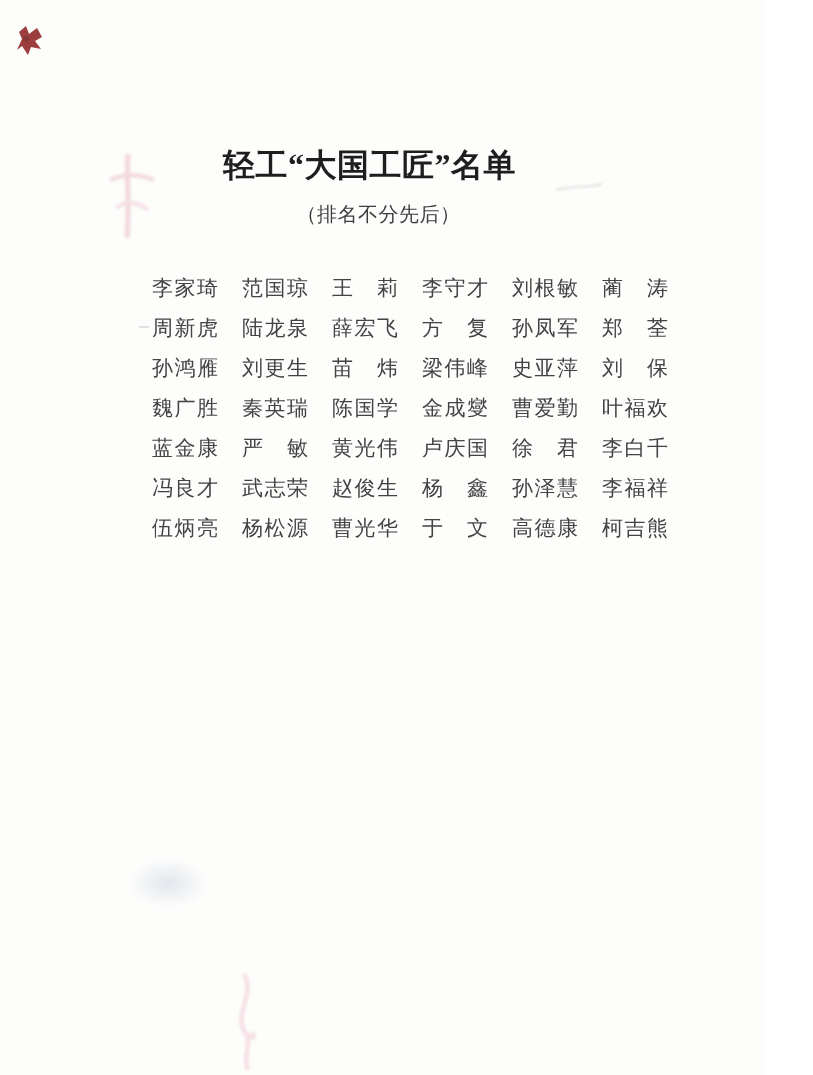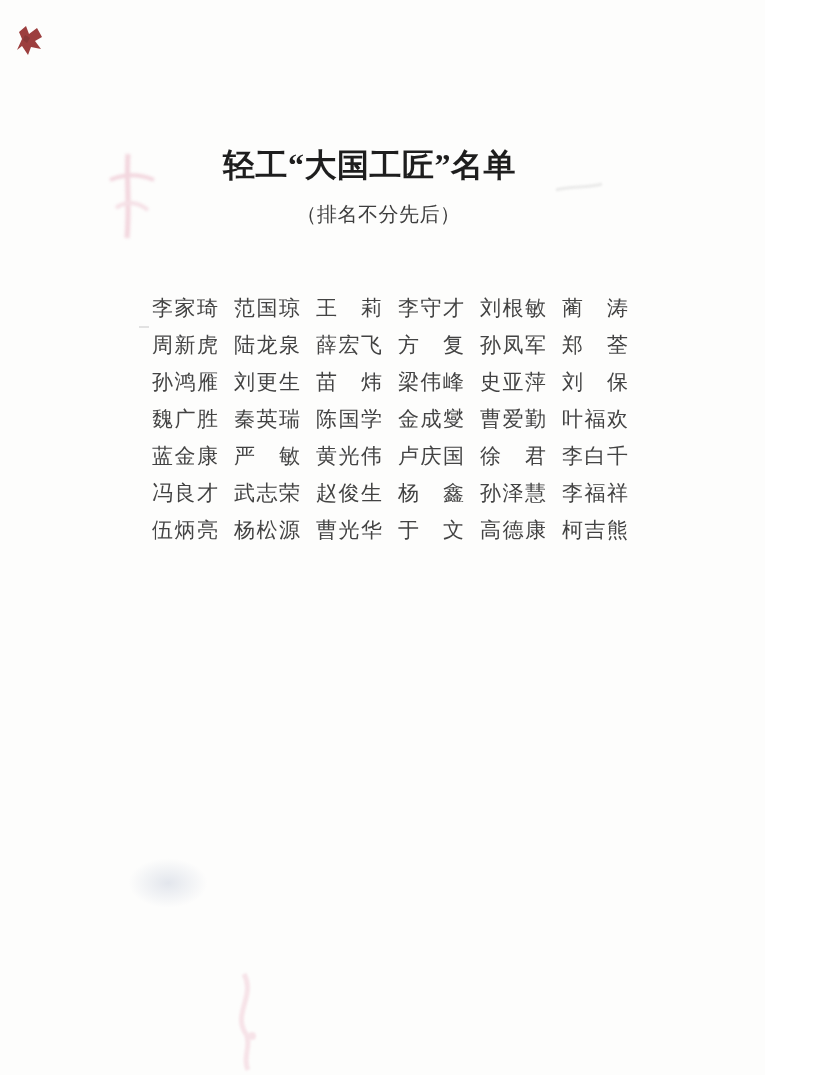--- a/index.html
+++ b/index.html
@@ -31,26 +31,25 @@
     top:201px;left:0;width:100%;
     transform:translateX(-4px);
     text-align:center;
     font-size:20px;
     font-weight:400;
     letter-spacing:0.5px;
     color:#3e3e3e;
   }
   .names-grid{
     position:absolute;
-    left:152px;top:298px;
+    left:152px;top:278px;
     display:grid;
     grid-template-columns:repeat(6,66px);
     column-gap:24px;
     row-gap:19px;
-    gap:16px;
   }
   .name-cell{
     display:inline-block;
     width:66px;
     font-size:21px;
     line-height:21px;
     color:#434343;
     white-space:nowrap;
     text-align:justify;
     text-align-last:justify;

